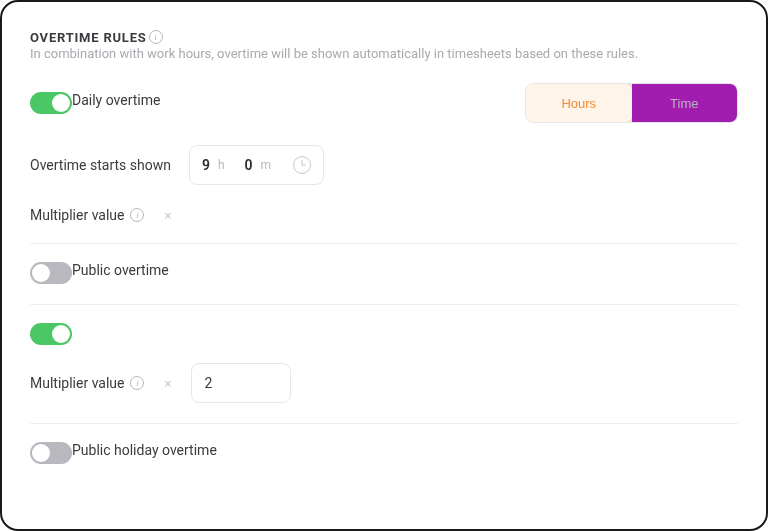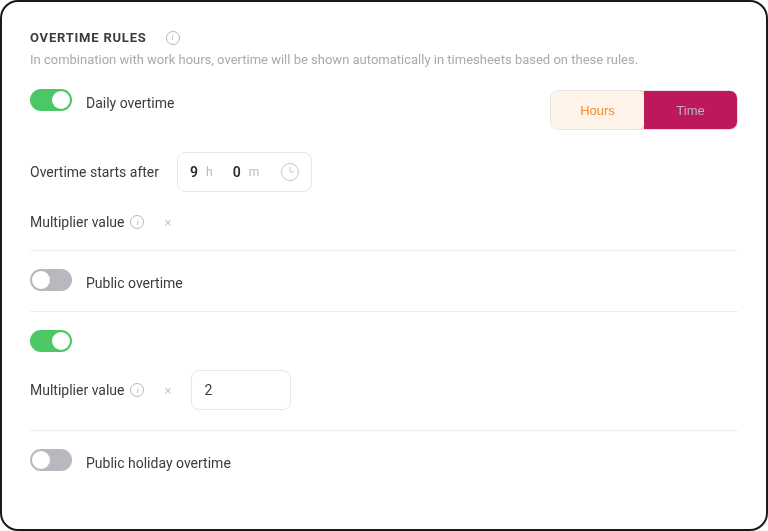--- a/index.html
+++ b/index.html
@@ -8,65 +8,65 @@
   .card {
     width: 768px;
     height: 531px;
     border: 2px solid #1a1a1a;
     border-radius: 18px;
     padding: 28px 28px 18px 28px;
     position: relative;
     overflow: hidden;
     background: #fff;
   }
-  .header-row { display: flex; align-items: center; gap: 19px; margin-bottom: 6px; }
+  .header-row { display: flex; align-items: flex-start; gap: 2px; }
   .title { font-size: 13px; font-weight: 700; letter-spacing: 0.06em; color: #3b3b3f; text-transform: uppercase; }
   .info-icon {
     width: 14px; height: 14px; border: 1px solid #b7b7bd; border-radius: 50%;
     display: inline-flex; align-items: center; justify-content: center;
     font-size: 9px; color: #b7b7bd; font-style: italic; font-family: Georgia, serif;
     line-height: 1; cursor: default;
   }
   .clock-icon {
     width: 18px; height: 18px; border: 1px solid #c7c7cc; border-radius: 50%;
     position: relative; display: inline-block;
   }
   .clock-icon::before, .clock-icon::after {
     content: ""; position: absolute; background: #c7c7cc; left: 50%; top: 50%;
     transform-origin: bottom center;
   }
   .clock-icon::before { width: 1px; height: 5px; transform: translate(-50%, -100%); }
   .clock-icon::after  { width: 1px; height: 4px; transform: translate(-50%, -100%) rotate(90deg); }
-  .subtitle { font-size: 13px; color: #a9a9b0; max-width: 640px; line-height: 1.4; }
+  .subtitle { font-size: 13px; color: #a9a9b0; margin-bottom: 20px; max-width: 640px; line-height: 1.4; }
 
-  .row { display: flex; align-items: flex-end; gap: 14px; }
+  .row { display: flex; align-items: flex-start; }
   .section-row { display: flex; align-items: center; justify-content: space-between; }
   .form-row { display: flex; align-items: center; gap: 18px; margin-top: 22px; }
   .divider { height: 1px; background: #eeeef0; margin: 20px 0 18px 0; }
 
   .toggle {
     width: 42px; height: 22px; border-radius: 11px; position: relative;
     cursor: pointer; flex: 0 0 42px;
   }
   .toggle.on  { background: #4bc765; }
   .toggle.off { background: #b8b8be; }
   .toggle .knob {
     width: 18px; height: 18px; background: #fff; border-radius: 50%;
     position: absolute; top: 2px; transition: left .15s;
   }
   .toggle.on  .knob { left: 22px; }
   .toggle.off .knob { left: 2px; }
   .toggle-label { font-size: 14px; color: #3b3b3f; }
 
   .seg {
     display: flex; border: 1px solid #e6e6ea; border-radius: 8px; overflow: hidden;
-    width: 188px; height: 40px; margin-top: 21px;
+    width: 213px; height: 40px;
   }
   .seg button {
-    flex: 1; border: none; background: #be185d; font-size: 13px; color: #b7b7bd;
+    flex: 1; border: none; background: #a21caf; font-size: 13px; color: #b7b7bd;
     cursor: pointer;
   }
   .seg button.active {
     background: #fff4ea; color: #f28a2e; border: 1px solid #f5b77a;
     border-radius: 6px; margin: -1px;
   }
 
   .field-label { font-size: 14px; color: #3b3b3f; display: inline-flex; align-items: center; gap: 6px; }
   .times { color: #c7c7cc; font-size: 13px; padding: 0 2px; }
   .input-box {
@@ -97,21 +97,21 @@
         </div>
       <div class="toggle-label">Daily overtime</div>
     </div>
     <div class="seg">
       <button class="active">Hours</button>
       <button>Time</button>
     </div>
   </div>
 
   <div class="form-row">
-    <span class="field-label">Overtime starts after</span>
+    <span class="field-label">Overtime starts shown</span>
     <div class="input-box" style="gap:8px;">
       <span class="val">9</span>
       <span class="unit">h</span>
       <span style="width:4px"></span>
       <span class="val">0</span>
       <span class="unit">m</span>
       <span style="width:6px"></span>
       <span class="clock-icon"></span>
     </div>
   </div>

